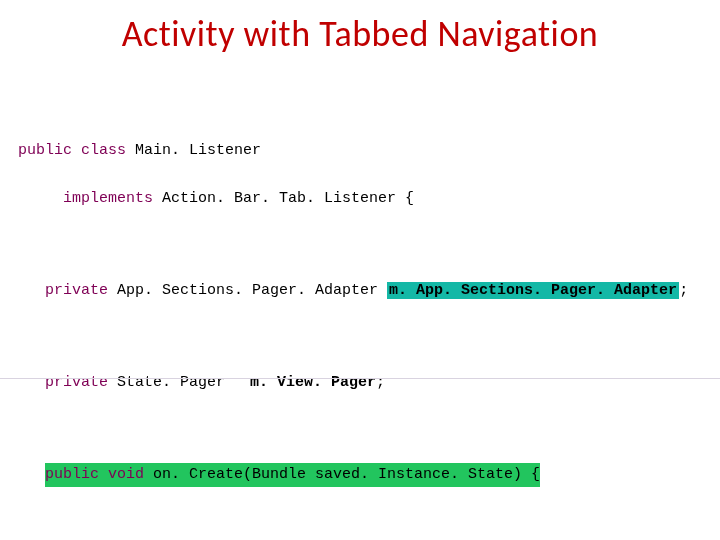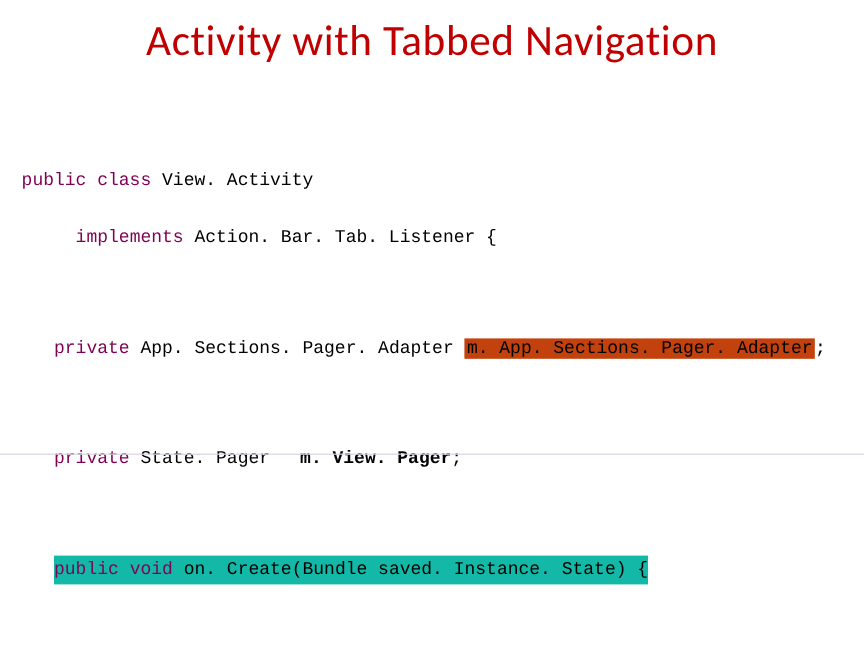--- a/index.html
+++ b/index.html
@@ -38,43 +38,43 @@
     line-height: 1.6;
     white-space: pre;
     color: #000;
   }
   .line {
     display: block;
     padding-left: 18px;
   }
   .kw { font-weight: normal; color: #7f0055; }
   .bold { font-weight: bold; color: #000; margin-left: 16px; }
-  .field { font-weight: normal; color: #000; background: #c2410c; padding: 0 2px; }
+  .field { font-weight: bold; color: #000; background: #14b8a6; padding: 0 2px; }
   .gap {
     height: 20px;
   }
-  .hl-line { background: #14b8a6; display: inline-block; padding-left: 0; }
+  .hl-line { background: #22c55e; display: inline-block; padding-left: 0; }
   .sep {
     position: absolute;
     left: 0;
     right: 0;
     top: 378px;
     height: 1px;
     background: #d9d3e0;
   }
 </style>
 </head>
 <body>
 
 <div class="slide">
 
   <div class="title">Activity with Tabbed Navigation</div>
 
   <div class="code-area">
-<span class="line"><span class="kw">public class</span><span> View. Activity</span></span>
+<span class="line"><span class="kw">public class</span><span> Main. Listener</span></span>
 <span class="line">     <span class="kw">implements</span><span> Action. Bar. Tab. Listener {</span></span>
 <div class="gap"></div>
 <span class="line">   <span class="kw">private</span><span> App. Sections. Pager. Adapter </span><span class="field">m. App. Sections. Pager. Adapter</span><span>;</span></span>
 <div class="gap"></div>
 <span class="line">   <span class="kw">private</span><span> State. Pager </span><span class="bold">m. View. Pager</span><span>;</span></span>
 <div class="gap"></div>
 <span class="line">   <span class="hl-line"><span class="kw">public void</span><span> on. Create(Bundle saved. Instance. State) {</span></span></span>
 
 
   </div>

